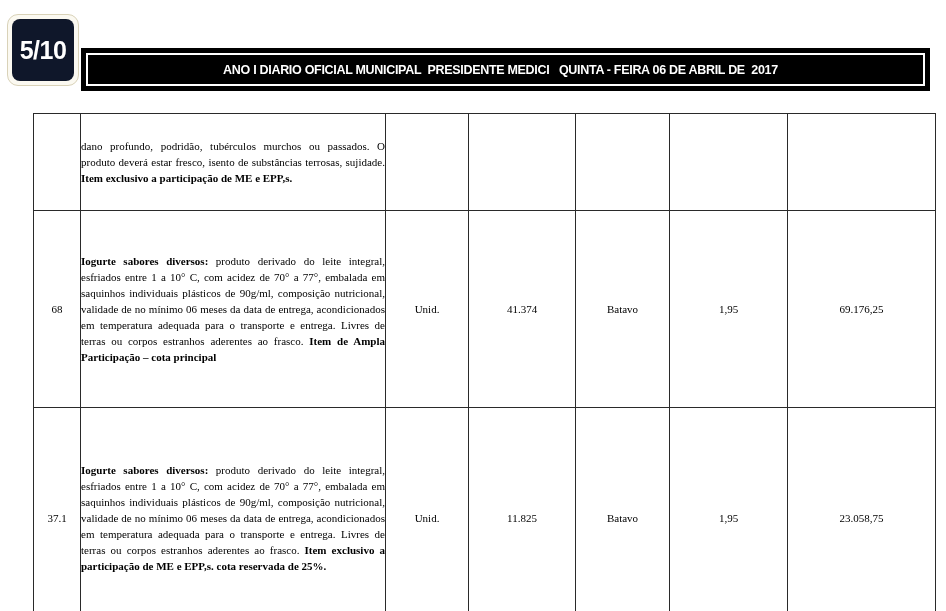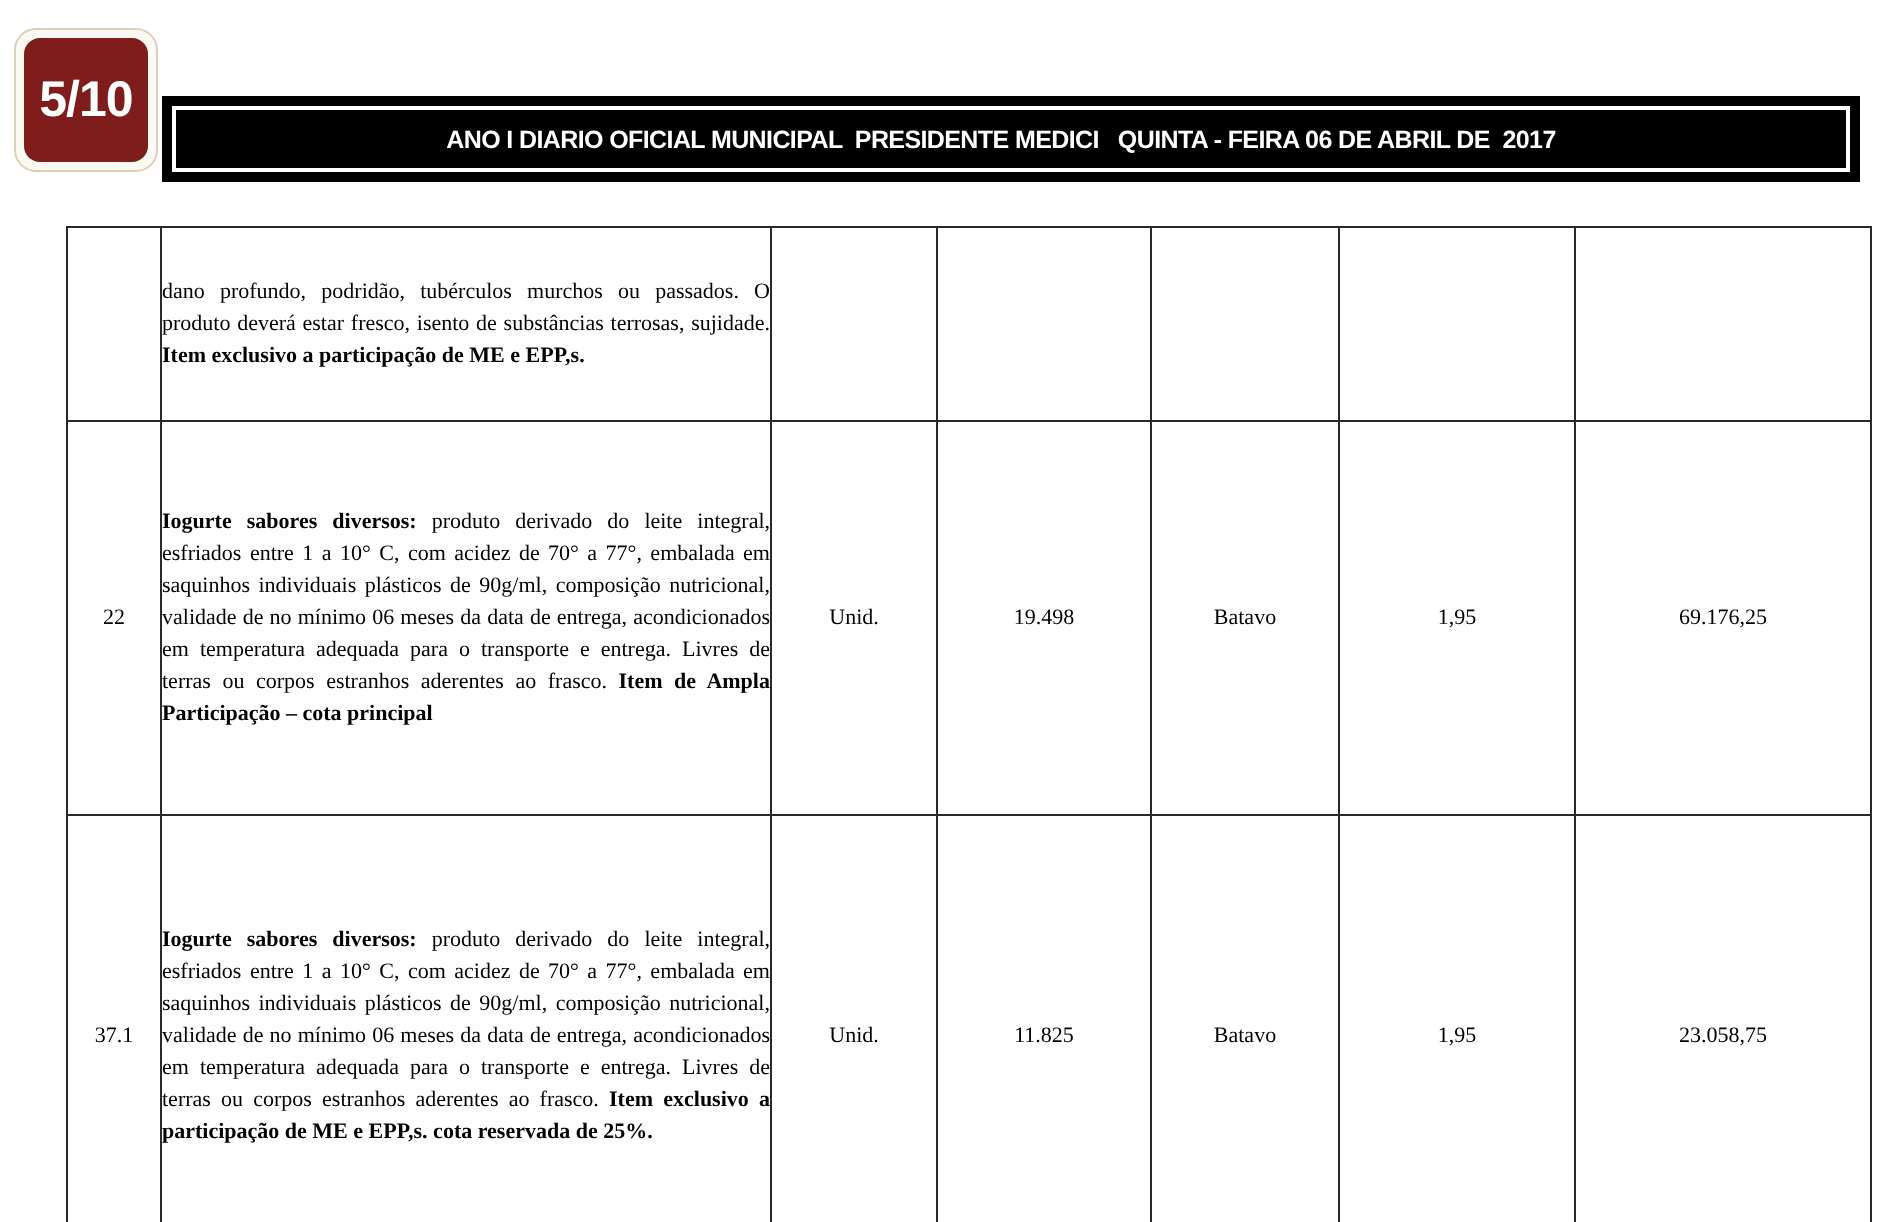--- a/index.html
+++ b/index.html
@@ -5,21 +5,21 @@
   html, body { margin:0; padding:0; background:#ffffff; }
   body { width:946px; height:611px; position:relative; overflow:hidden; font-family:"Liberation Serif", serif; color:#000; }
 
   .badge-outer {
     position:absolute; left:7px; top:14px; width:72px; height:72px;
     border:1px solid #d9d2b8; border-radius:11px; background:#fbf9f1;
     box-sizing:border-box;
   }
   .badge {
     position:absolute; left:4px; top:4px; right:4px; bottom:4px;
-    background:#7f1d1d; border-radius:8px;
+    background:#0f172a; border-radius:8px;
     display:flex; align-items:center; justify-content:center;
     color:#ffffff; font-family:"Liberation Sans", sans-serif; font-size:25px; font-weight:bold;
     letter-spacing:-0.5px;
   }
 
   .header-bar {
     position:absolute; left:81px; top:48px; width:849px; height:43px;
     background:#000; box-sizing:border-box;
   }
   .header-inner {
@@ -79,26 +79,26 @@
     <td class="desc">
           <p><span>dano profundo, podridão, tubérculos murchos ou passados. O produto deverá estar fresco, isento de substâncias terrosas, sujidade. </span><b>Item exclusivo a participação de ME e EPP,s.</b></p>
         </td>
     <td></td>
     <td></td>
     <td></td>
     <td></td>
     <td></td>
   </tr>
   <tr class="row-37">
-    <td>22</td>
+    <td>68</td>
     <td class="desc">
           <p><b>Iogurte sabores diversos:</b><span> produto derivado do leite integral, esfriados entre 1 a 10° C, com acidez de 70° a 77°, embalada em saquinhos individuais plásticos de 90g/ml, composição nutricional, validade de no mínimo 06 meses da data de entrega, acondicionados em temperatura adequada para o transporte e entrega. Livres de terras ou corpos estranhos aderentes ao frasco. </span><b>Item de Ampla Participação – cota principal</b></p>
         </td>
     <td>Unid.</td>
-    <td>19.498</td>
+    <td>41.374</td>
     <td>Batavo</td>
     <td>1,95</td>
     <td>69.176,25</td>
   </tr>
   <tr class="row-37-1">
     <td>37.1</td>
     <td class="desc">
           <p><b>Iogurte sabores diversos:</b><span> produto derivado do leite integral, esfriados entre 1 a 10° C, com acidez de 70° a 77°, embalada em saquinhos individuais plásticos de 90g/ml, composição nutricional, validade de no mínimo 06 meses da data de entrega, acondicionados em temperatura adequada para o transporte e entrega. Livres de terras ou corpos estranhos aderentes ao frasco. </span><b>Item exclusivo a participação de ME e EPP,s. cota reservada de 25%.</b></p>
         </td>
     <td>Unid.</td>

